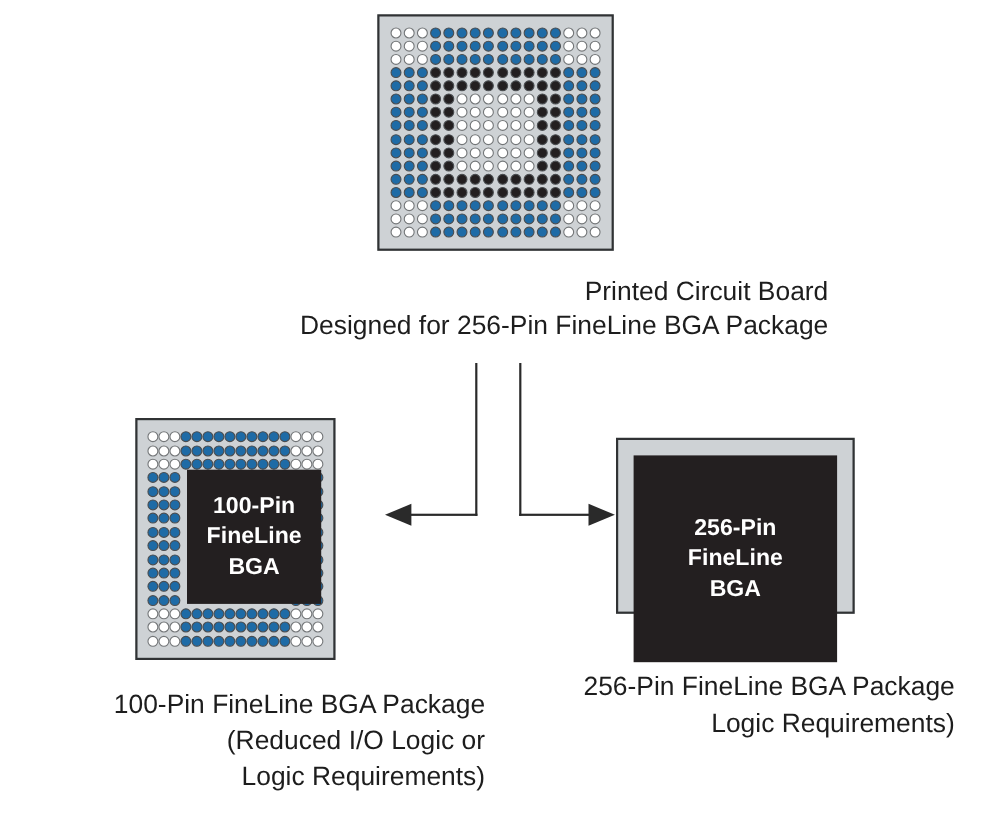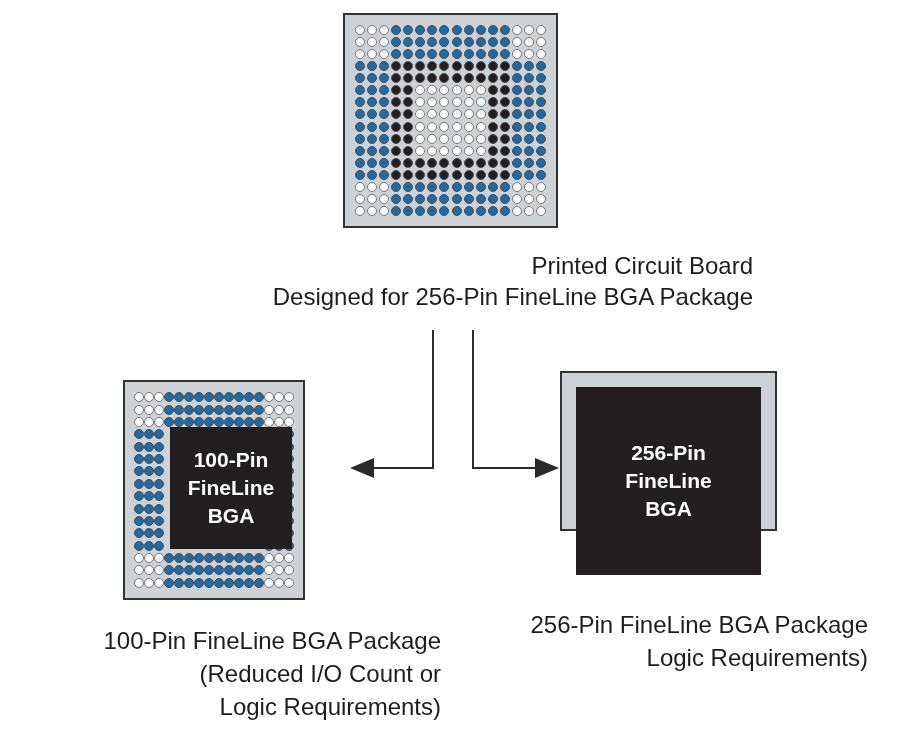--- a/index.html
+++ b/index.html
@@ -1402,31 +1402,31 @@
           <span class="dot dot-open"></span>
         </div>
       </div>
     <div class="chip" style="left:45px;top:45px;width:122px;height:122px;">
       <div>100-Pin</div>
       <div>FineLine</div>
       <div>BGA</div>
     </div>
   </div>
 
-  <div class="pkg" style="left:560px;top:371px;width:217px;height:160px;">
+  <div class="pkg" style="left:560px;top:398px;width:217px;height:160px;">
     <div class="chip" style="left:14px;top:14px;width:185px;height:188px;">
       <div>256-Pin</div>
       <div>FineLine</div>
       <div>BGA</div>
     </div>
   </div>
 
   <div class="caption" style="left:41px;top:624px;">
     <div>100-Pin FineLine BGA Package</div>
-    <div>(Reduced I/O Count or</div>
+    <div>(Reduced I/O Logic or</div>
     <div>Logic Requirements)</div>
   </div>
   <div class="caption" style="left:468px;top:608px;">
     <div>256-Pin FineLine BGA Package</div>
     <div>Logic Requirements)</div>
   </div>
 
 </div>
 
 </body></html>

